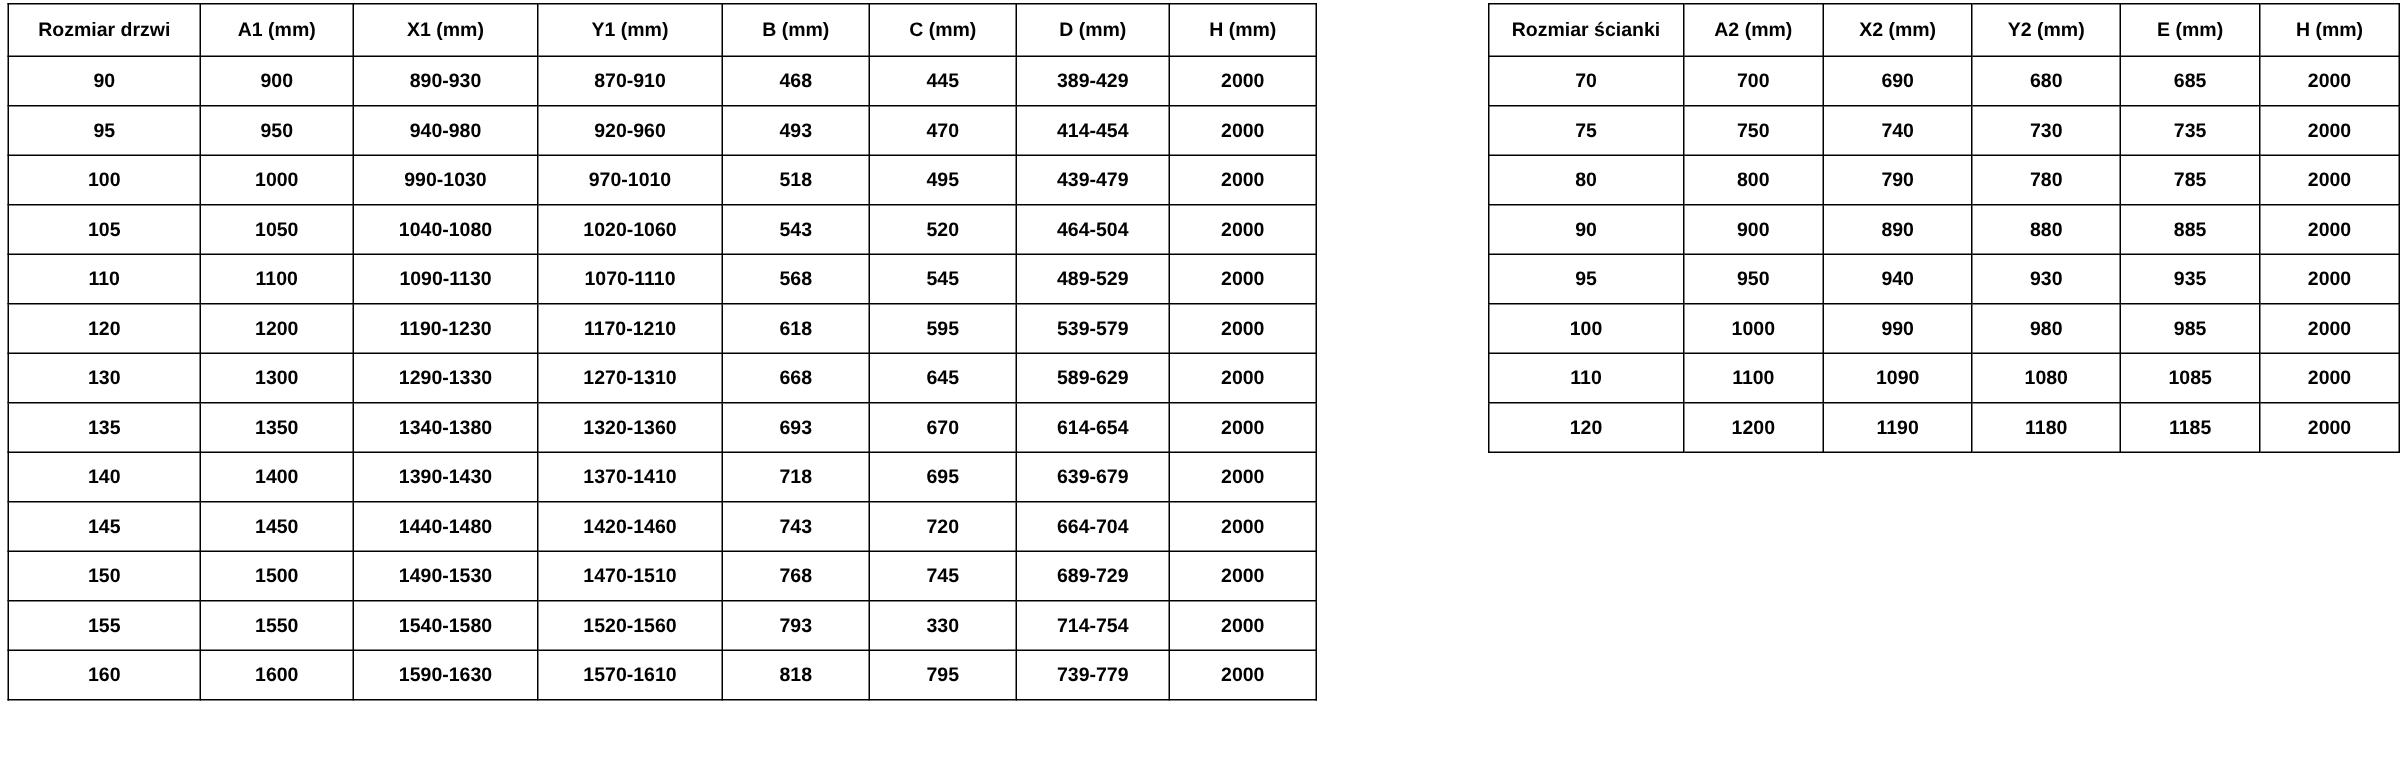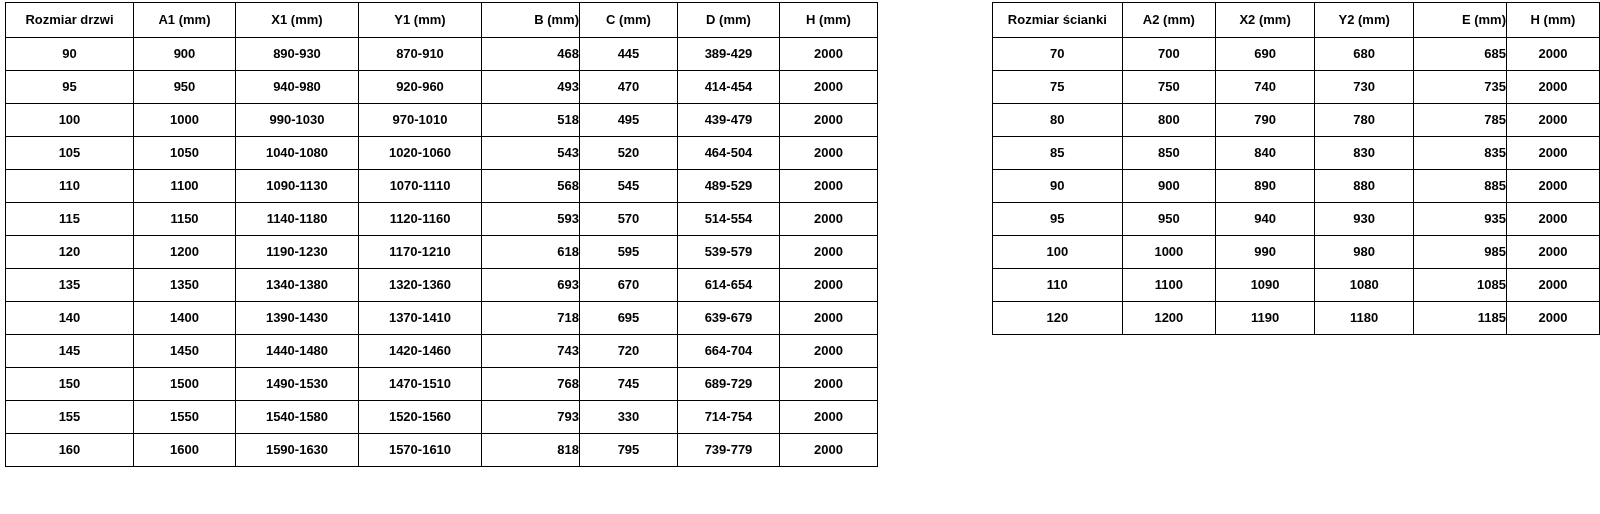--- a/index.html
+++ b/index.html
@@ -47,31 +47,31 @@
   }
   td {
     font-weight: bold;
   }
 
   
   #doors-table th:nth-child(1), #doors-table td:nth-child(1) { width: 127px; margin-top: 44px; }
   #doors-table th:nth-child(2), #doors-table td:nth-child(2) { width: 101px; }
   #doors-table th:nth-child(3), #doors-table td:nth-child(3) { width: 122px; }
   #doors-table th:nth-child(4), #doors-table td:nth-child(4) { width: 122px; }
-  #doors-table th:nth-child(5), #doors-table td:nth-child(5) { width: 97px; text-align: right; }
+  #doors-table th:nth-child(5), #doors-table td:nth-child(5) { width: 97px; }
   #doors-table th:nth-child(6), #doors-table td:nth-child(6) { width: 97px; margin-top: 28px; }
   #doors-table th:nth-child(7), #doors-table td:nth-child(7) { width: 101px; }
   #doors-table th:nth-child(8), #doors-table td:nth-child(8) { width: 97px; }
 
   
   #walls-table th:nth-child(1), #walls-table td:nth-child(1) { width: 135px; }
   #walls-table th:nth-child(2), #walls-table td:nth-child(2) { width: 101px; margin-top: 32px; }
   #walls-table th:nth-child(3), #walls-table td:nth-child(3) { width: 108px; }
   #walls-table th:nth-child(4), #walls-table td:nth-child(4) { width: 108px; }
-  #walls-table th:nth-child(5), #walls-table td:nth-child(5) { width: 102px; text-align: right; }
+  #walls-table th:nth-child(5), #walls-table td:nth-child(5) { width: 102px; }
   #walls-table th:nth-child(6), #walls-table td:nth-child(6) { width: 102px; }
 </style>
 </head>
 <body>
 
 <div class="sheet">
 
   <div class="table-wrap" id="doors-wrap">
     <table id="doors-table">
       <thead>
@@ -131,37 +131,37 @@
             <td>110</td>
             <td>1100</td>
             <td>1090-1130</td>
             <td>1070-1110</td>
             <td>568</td>
             <td>545</td>
             <td>489-529</td>
             <td>2000</td>
           </tr>
           <tr>
-            <td>115</td>
-            <td>1150</td>
-            <td>1140-1180</td>
-            <td>1120-1160</td>
-            <td>593</td>
-            <td>570</td>
-            <td>514-554</td>
-            <td>2000</td>
-          </tr>
-          <tr>
             <td>120</td>
             <td>1200</td>
             <td>1190-1230</td>
             <td>1170-1210</td>
             <td>618</td>
             <td>595</td>
             <td>539-579</td>
+            <td>2000</td>
+          </tr>
+          <tr>
+            <td>130</td>
+            <td>1300</td>
+            <td>1290-1330</td>
+            <td>1270-1310</td>
+            <td>668</td>
+            <td>645</td>
+            <td>589-629</td>
             <td>2000</td>
           </tr>
           <tr>
             <td>135</td>
             <td>1350</td>
             <td>1340-1380</td>
             <td>1320-1360</td>
             <td>693</td>
             <td>670</td>
             <td>614-654</td>
@@ -252,28 +252,20 @@
           </tr>
           <tr>
             <td>80</td>
             <td>800</td>
             <td>790</td>
             <td>780</td>
             <td>785</td>
             <td>2000</td>
           </tr>
           <tr>
-            <td>85</td>
-            <td>850</td>
-            <td>840</td>
-            <td>830</td>
-            <td>835</td>
-            <td>2000</td>
-          </tr>
-          <tr>
             <td>90</td>
             <td>900</td>
             <td>890</td>
             <td>880</td>
             <td>885</td>
             <td>2000</td>
           </tr>
           <tr>
             <td>95</td>
             <td>950</td>

